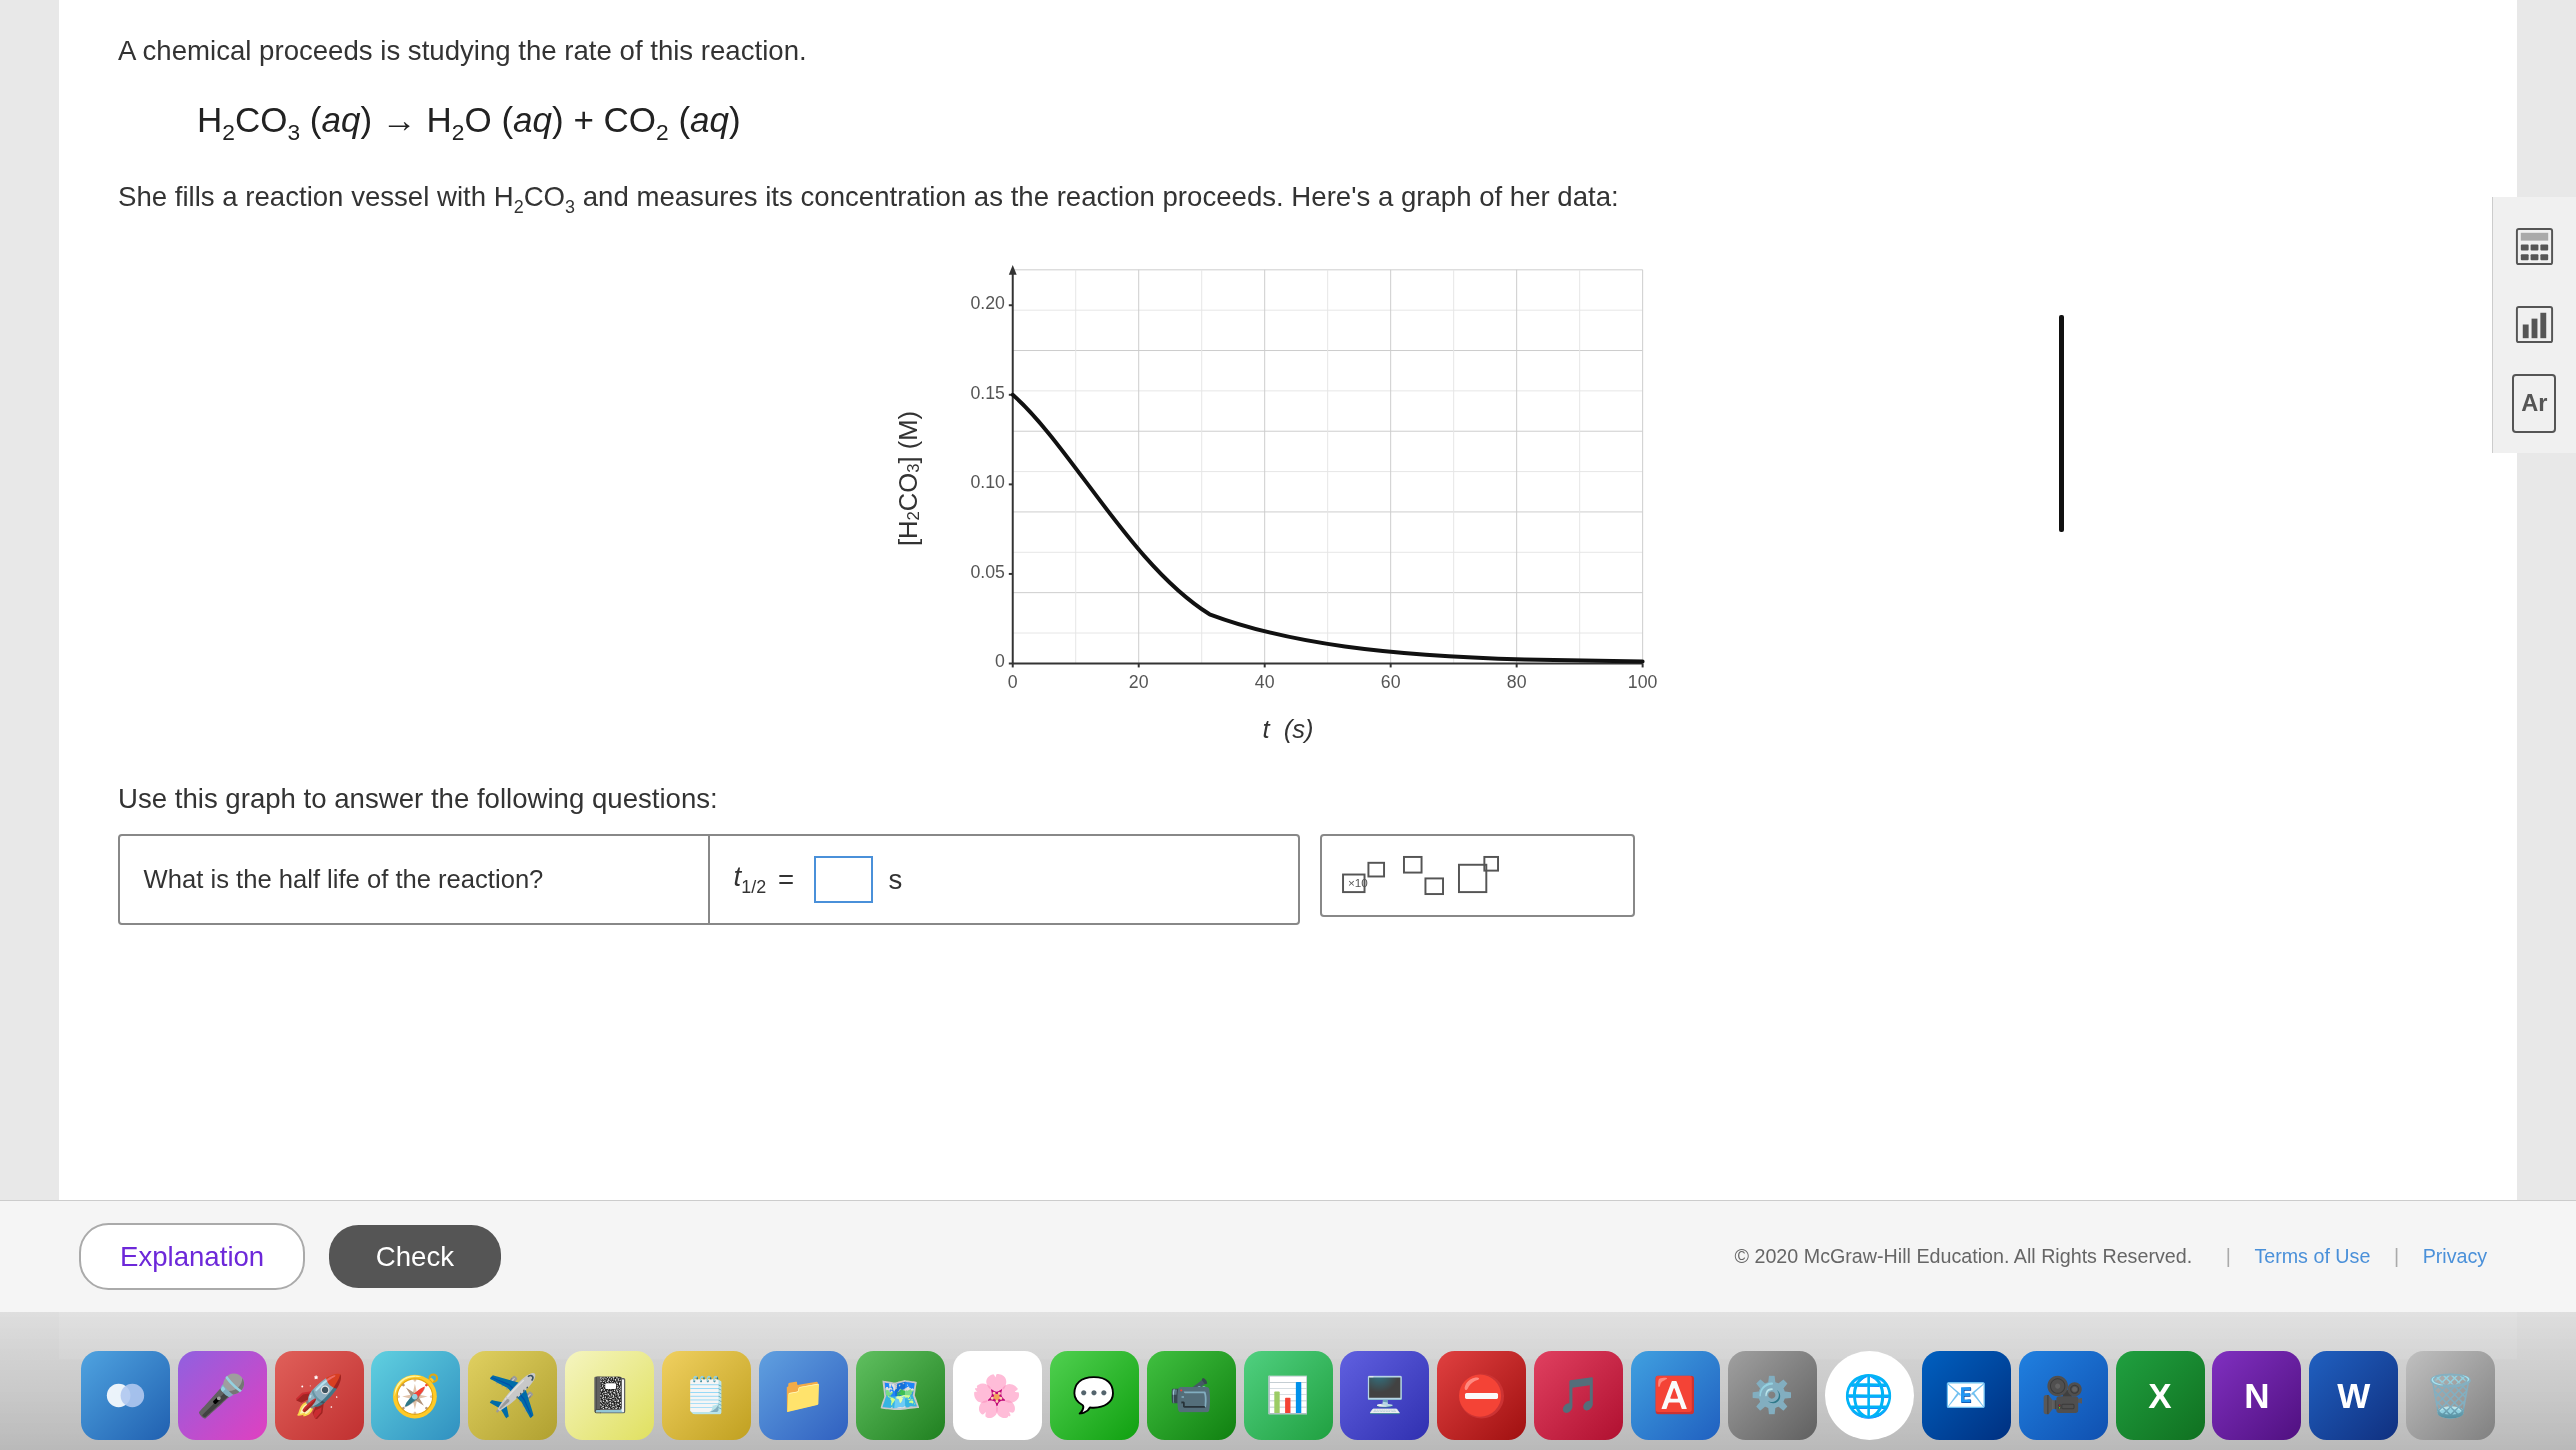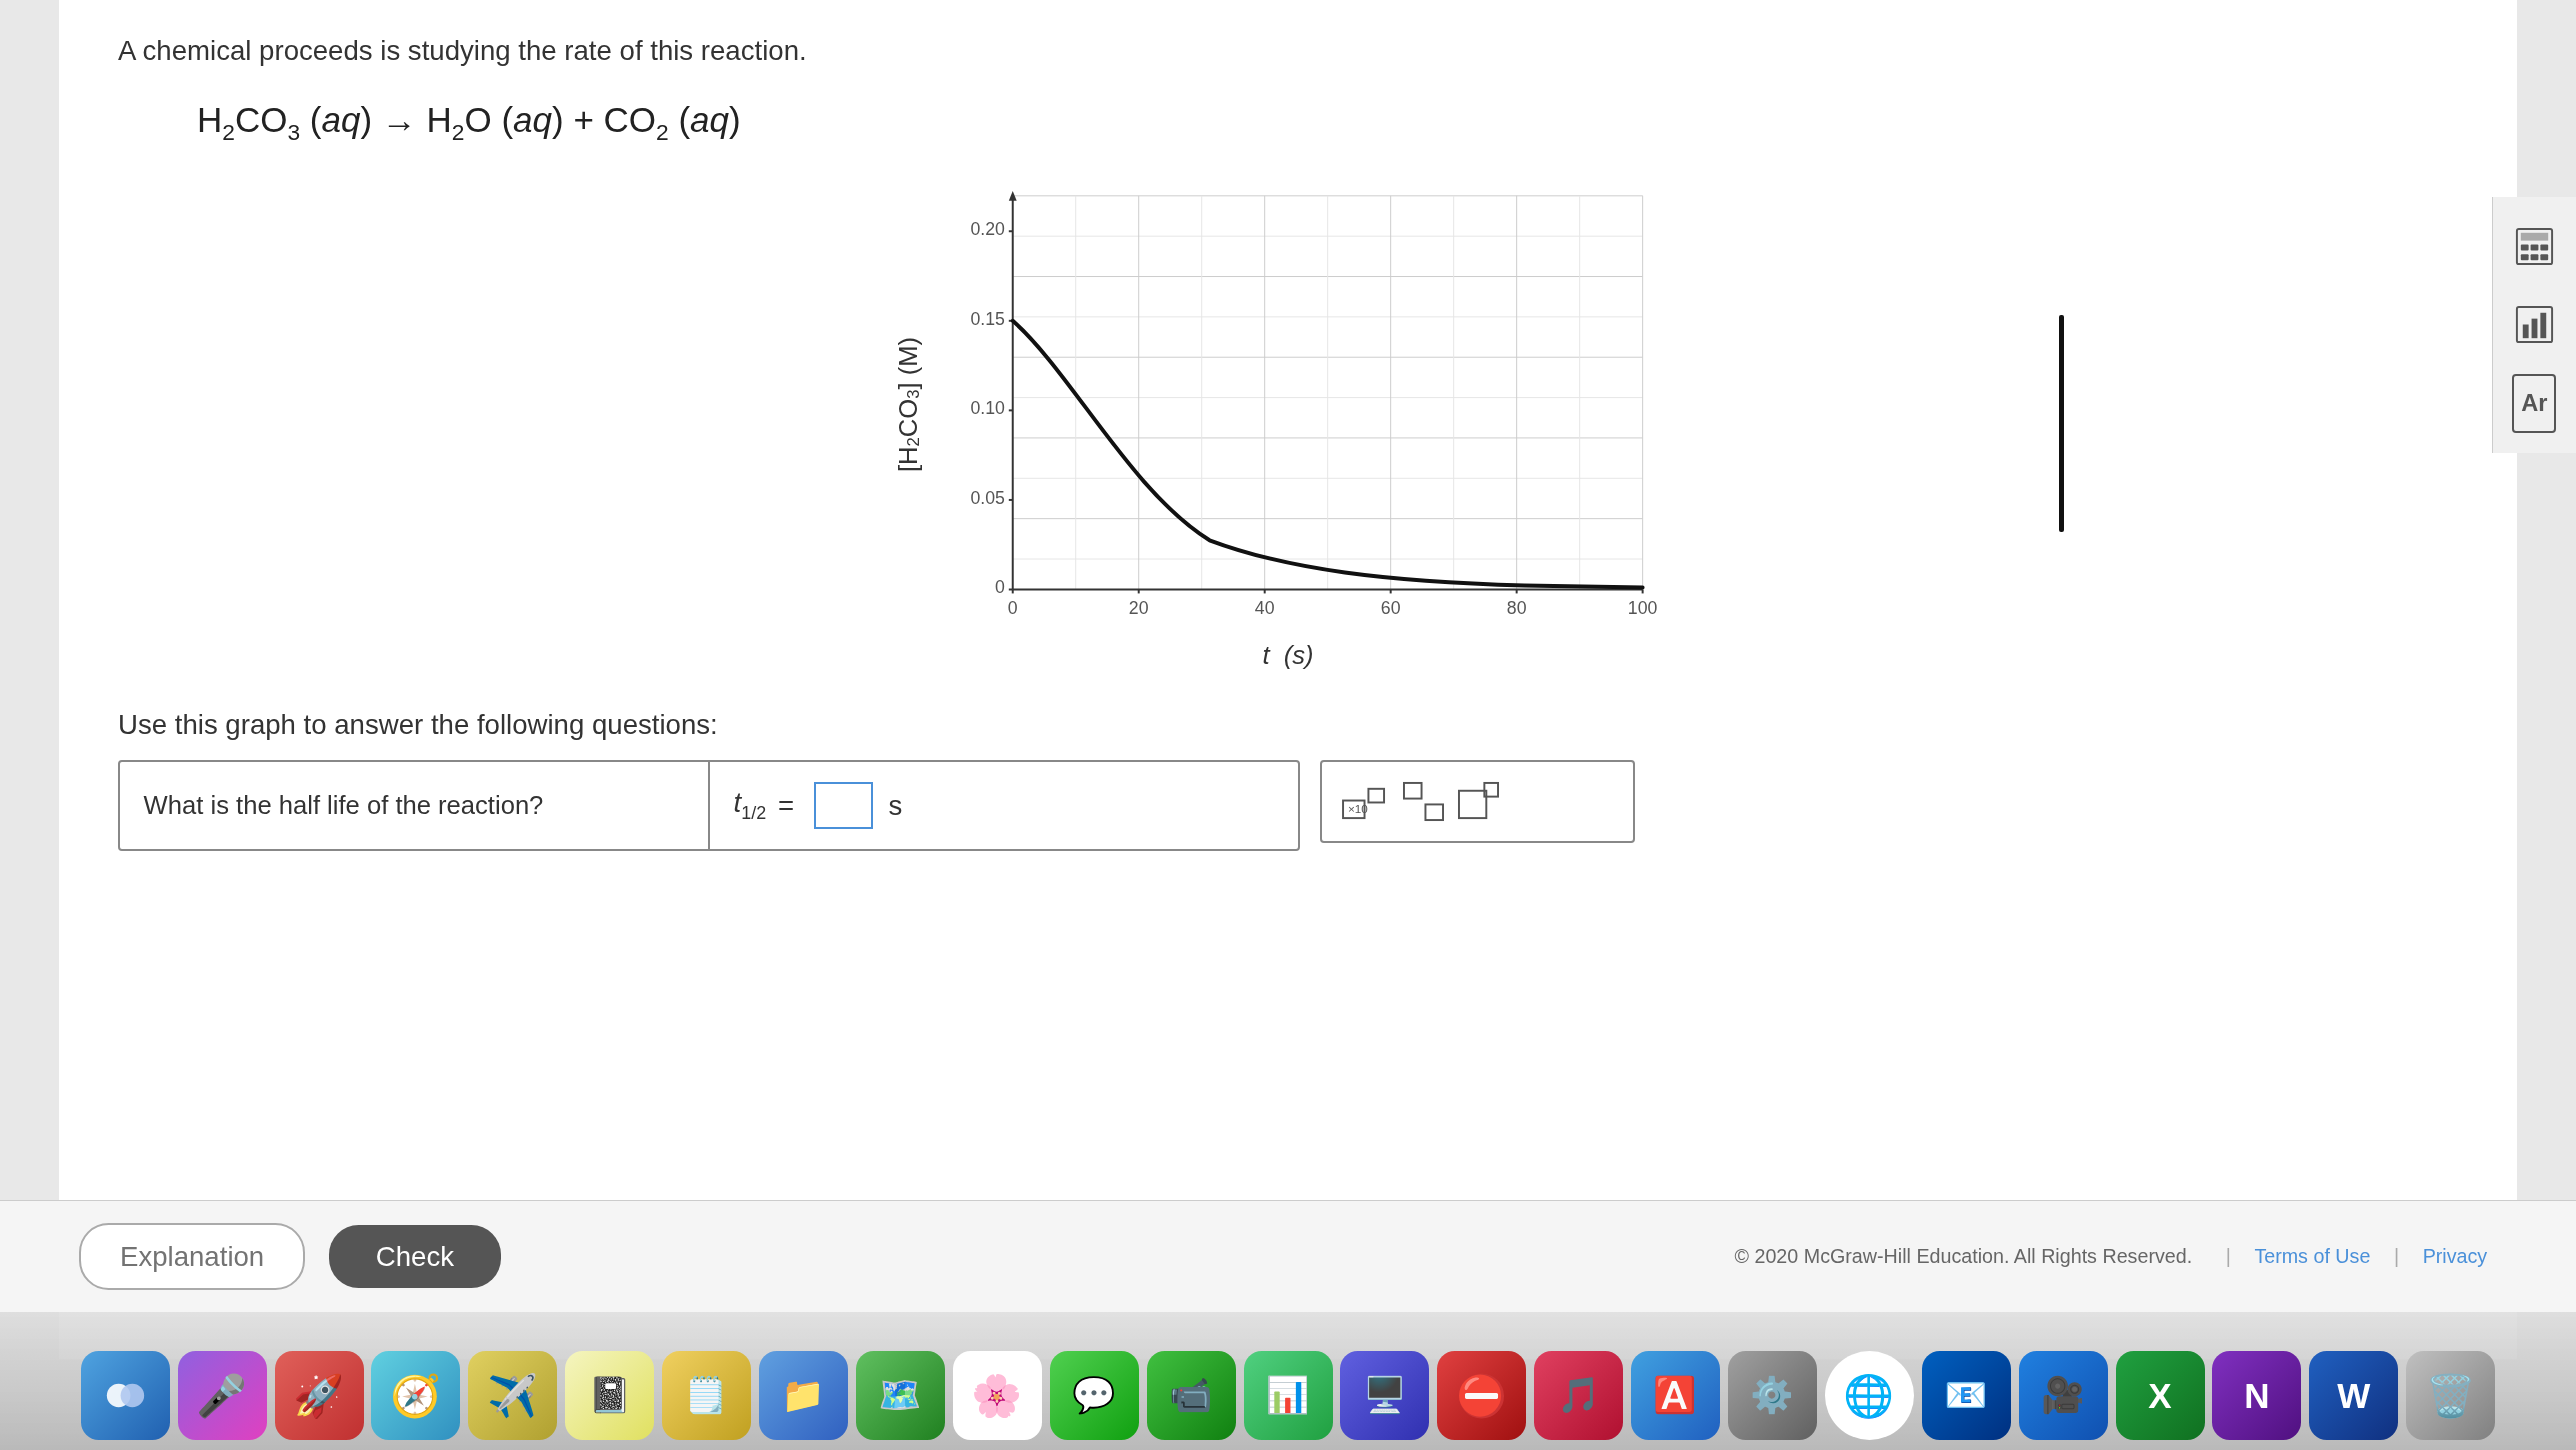--- a/index.html
+++ b/index.html
@@ -157,21 +157,21 @@
       gap: 23.6px;
       z-index: 100;
     }
 
     .btn-explanation {
       border: 2px solid #aaa;
       border-radius: 29.5px;
       padding: 15.8px 39px;
       font-size: 27.6px;
       background: #fff;
-      color: #737373;
+      color: #6d28d9;
       cursor: pointer;
     }
 
     .btn-check {
       border: none;
       border-radius: 29.5px;
       padding: 15.8px 47px;
       font-size: 27.6px;
       background: #555;
       color: #fff;
@@ -260,20 +260,23 @@
 <body>
 
 <div class="main-content">
 
   <p class="question-text">A chemical proceeds is studying the rate of this reaction.</p>
 
   <div class="chemical-equation">
     H<sub>2</sub>CO<sub>3</sub> (<i>aq</i>) → H<sub>2</sub>O (<i>aq</i>) + CO<sub>2</sub> (<i>aq</i>)
   </div>
 
+  <p class="description-text">
+    She fills a reaction vessel with H<sub>2</sub>CO<sub>3</sub> and measures its concentration as the reaction proceeds. Here's a graph of her data:
+  </p>
 
   <div class="graph-container">
     <div class="graph-area">
 
       <div class="y-axis-label">
         [H<sub>2</sub>CO<sub>3</sub>] (M)
       </div>
 
       <div class="graph-svg-wrapper">
         <svg width="748" height="453" viewBox="0 0 760 460">

